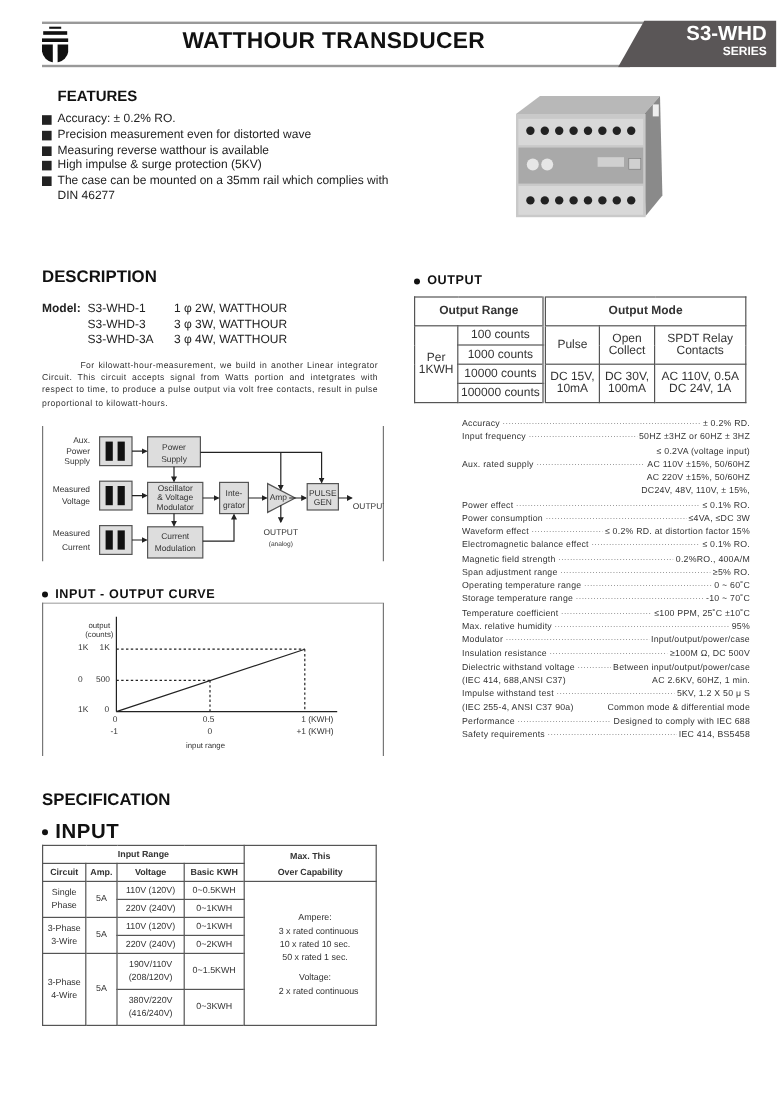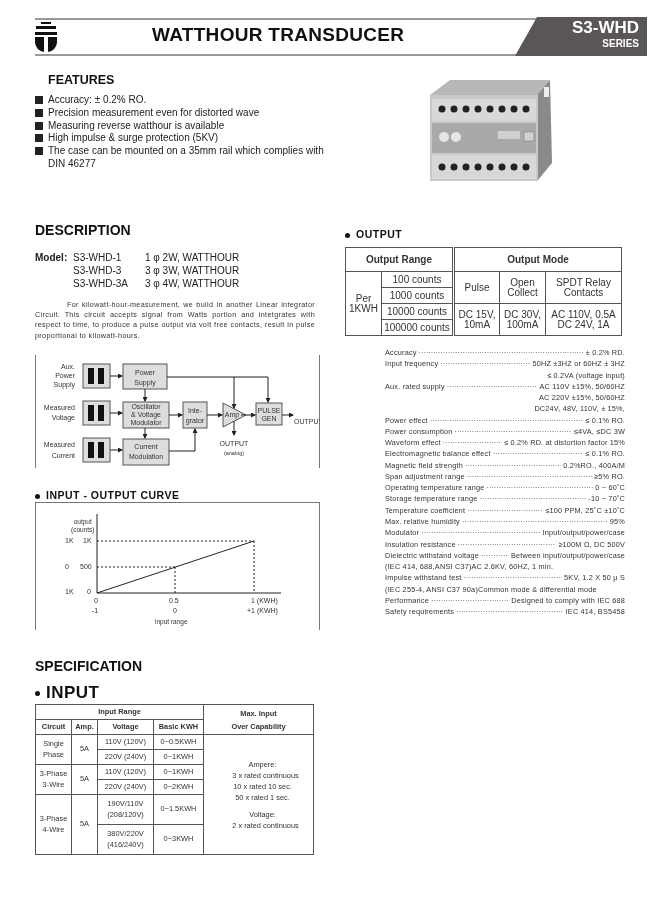--- a/index.html
+++ b/index.html
@@ -30,21 +30,21 @@
   .curve-box { position:absolute; left:35px; top:502px; width:285px; height:128px; }
   .out-table { position:absolute; left:345px; top:247px; border-collapse:collapse; font-size:10px; color:#333; }
   .out-table td { border:1px solid #555; text-align:center; vertical-align:middle; line-height:10px; }
   .spec-list { position:absolute; left:345px; top:347px; width:280px; font-size:7.3px; line-height:11.28px; color:#333; letter-spacing:0.2px; }
   .spec-row { display:flex; white-space:nowrap; overflow:hidden; height:11.28px; }
   .spec-row .lbl { flex:none;margin-left:40px; }
   .spec-row .dots { flex:1; overflow:hidden; margin:0 2px; letter-spacing:0; color:#666; }
   .spec-row .dots::before { content:"····································································································································"; }
   .spec-row .val { flex:none; }
   .spec-row.cont { justify-content:flex-end; }
-  .spec-row.pair { justify-content:flex-start; }
+  .spec-row.pair { justify-content:space-between;gap:24px; }
   .in-table { position:absolute; left:35px; top:704px; border-collapse:collapse; font-size:7.4px; color:#333; }
   .in-table td { border:1px solid #555; text-align:center; vertical-align:middle; line-height:10.5px; }
   .in-table .hd { font-weight:bold; }
   .maxcap { text-align:center; padding-left:8px; line-height:11px !important; }
 </style>
 </head>
 <body>
 
 <div class="hdr-line-top"></div>
 <div class="hdr-line-bot"></div>
@@ -382,21 +382,21 @@
     </div>
   </div>
 
 <h2 class="sec" style="left:35px;top:658px;">SPECIFICATION</h2>
 <div class="sub-head" style="left:35px;top:683px;font-size:17px"><span class="bullet"></span><span>INPUT</span></div>
 <table class="in-table">
   <tbody>
       <tr style="height:15px">
     <td colspan="4" class="hd">Input Range</td>
     <td rowspan="2" class="hd" style="width:110px;line-height:13px">
-          <div>Max. Input</div>
+          <div>Max. This</div>
           <div>Over  Capability</div>
         </td>
   </tr>
   <tr style="height:15px">
     <td class="hd" style="width:36px">Circuit</td>
     <td class="hd" style="width:26px">Amp.</td>
     <td class="hd" style="width:56px">Voltage</td>
     <td class="hd" style="width:50px">Basic KWH</td>
   </tr>
   <tr style="height:15px">

